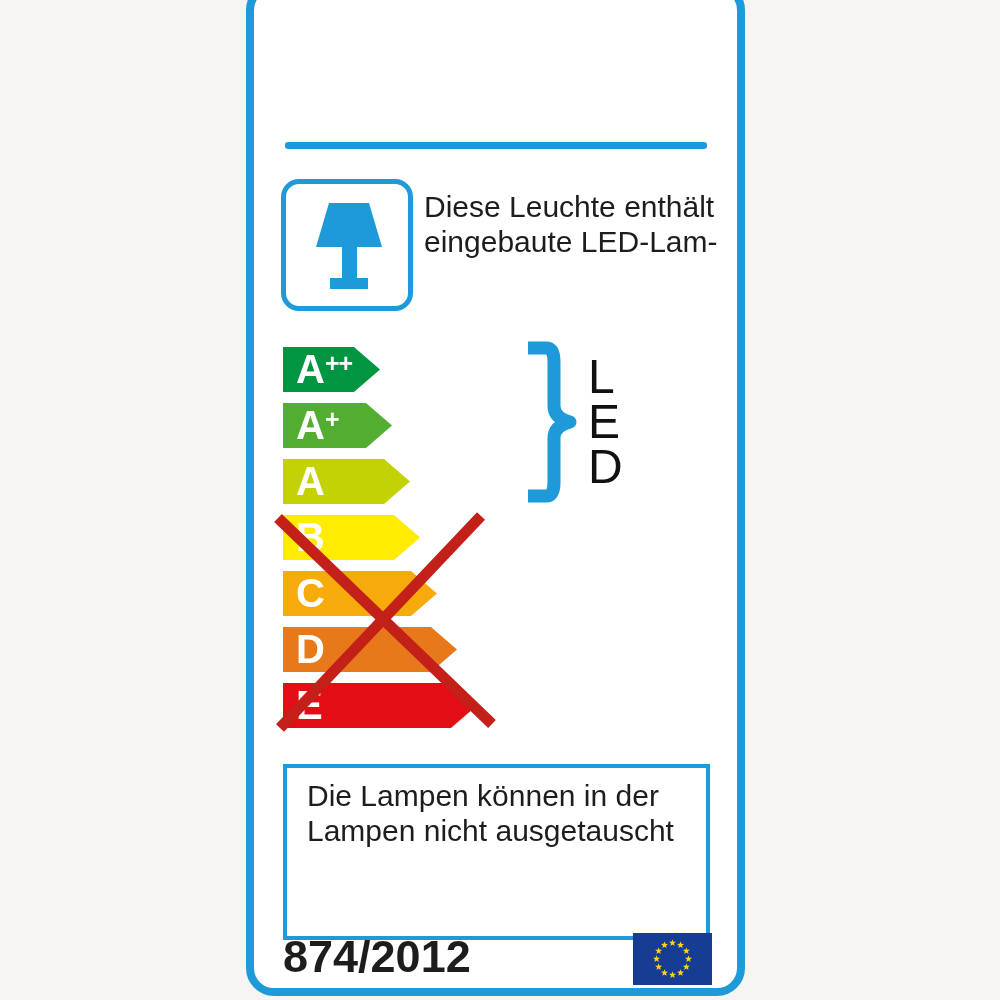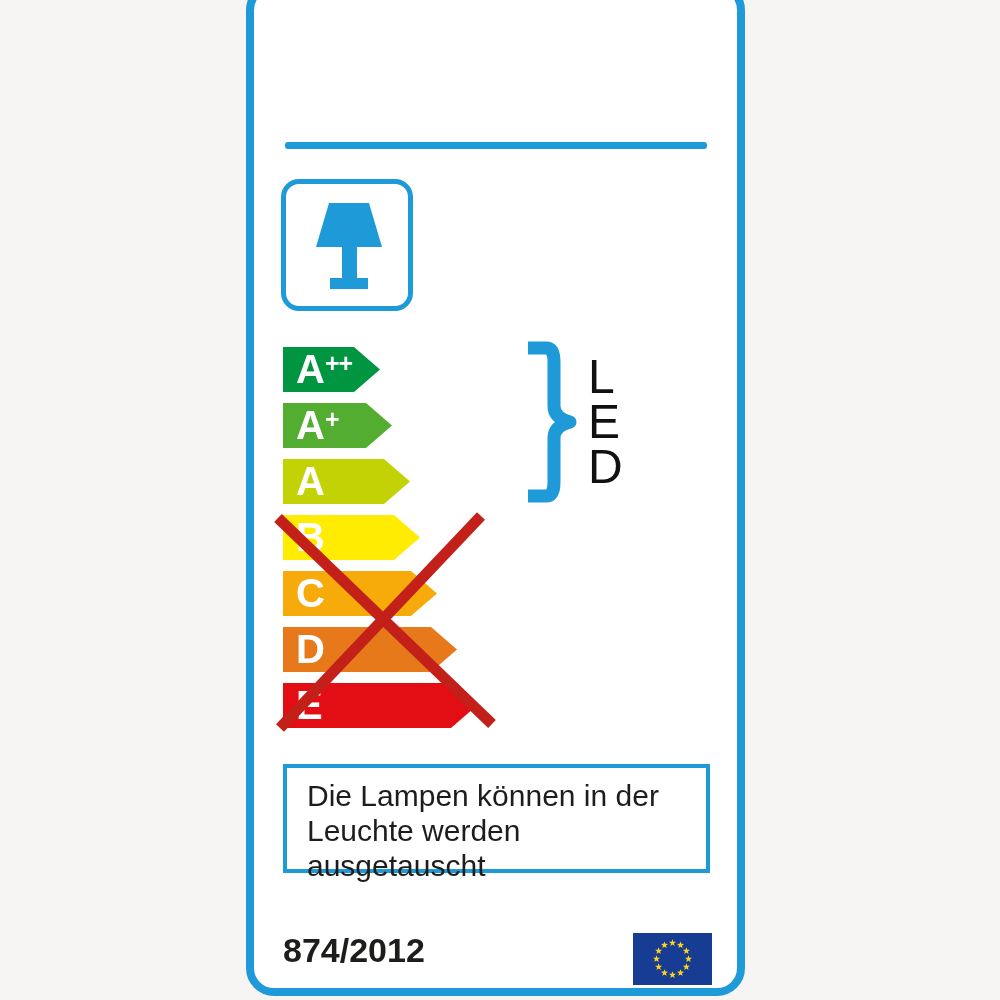--- a/index.html
+++ b/index.html
@@ -40,30 +40,30 @@
     display:inline-block;font-size:25px;letter-spacing:-1px;
     transform:translateY(-11px);
   }
   .cross-out{position:absolute;left:262px;top:498px;}
   .brace{position:absolute;left:520px;top:338px;}
   .led-label{
     position:absolute;left:588px;top:354px;width:60px;
     font-size:48px;line-height:45px;color:#111111;text-align:left;
   }
   .replace-box{
-    position:absolute;left:283px;top:764px;width:427px;height:109px;
+    position:absolute;left:283px;top:764px;width:427px;height:176px;
     box-sizing:border-box;border:4px solid var(--accent,#1d9ad7);background:#fff;
   }
   .replace-note{
     position:absolute;left:20px;top:10px;width:390px;
     font-size:30px;line-height:35px;color:var(--ink,#1d1d1b);
   }
   .regulation{
     position:absolute;left:283px;top:931px;
-    font-size:34px;font-weight:bold;color:var(--ink,#1d1d1b);
+    font-size:45px;font-weight:bold;color:var(--ink,#1d1d1b);
   }
   .eu-flag{position:absolute;left:633px;top:933px;}
 </style>
 </head>
 <body>
 
 <div class="stage">
 
   <div class="card"></div>
 
@@ -73,20 +73,22 @@
     <svg width="122" height="122" viewBox="0 0 122 122">
       <g fill="#1D9AD7">
         <polygon points="43,19 83,19 96,63 30,63"></polygon>
         <rect x="56" y="63" width="15" height="41"></rect>
         <rect x="44" y="94" width="38" height="11"></rect>
       </g>
     </svg>
   </div>
 
   <div class="lamp-note">
+      <div>Diese Leuchte enthält</div>
+      <div>eingebaute LED-Lam-</div>
     </div>
 
   <div class="arrow-stack" id="arrow-stack">
       <div class="arrow" style="background: rgb(0, 149, 64); width: 97px;"><span>A</span><span class="sup">++</span></div>
       <div class="arrow" style="background: rgb(83, 173, 49); width: 109px;"><span>A</span><span class="sup">+</span></div>
       <div class="arrow" style="background: rgb(195, 210, 4); width: 127px;"><span>A</span></div>
       <div class="arrow" style="background: rgb(255, 236, 0); width: 137px;"><span>B</span></div>
       <div class="arrow" style="background: rgb(246, 171, 11); width: 154px;"><span>C</span></div>
       <div class="arrow" style="background: rgb(232, 121, 27); width: 174px;"><span>D</span></div>
       <div class="arrow" style="background: rgb(227, 14, 19); width: 194px;"><span>E</span></div>
@@ -103,21 +105,21 @@
 
   <div class="led-label" id="led-label">
       <div>L</div>
       <div>E</div>
       <div>D</div>
     </div>
 
   <div class="replace-box">
     <div class="replace-note">
         <div>Die Lampen können in der</div>
-        <div>Leuchte werden ausgetauscht</div>
+        <div>Lampen nicht ausgetauscht</div>
       </div>
   </div>
 
   <div class="regulation">874/2012</div>
 
   <svg class="eu-flag" width="79" height="52" viewBox="0 0 79 52">
     <rect x="0" y="0" width="79" height="52" fill="#163D93"></rect>
     <g id="eu-stars" fill="#FFD21A">
         <polygon points="0,-4 1,-1.38 3.8,-1.24 1.62,0.53 2.35,3.24 0,1.7 -2.35,3.24 -1.62,0.53 -3.8,-1.24 -1,-1.38" transform="translate(39.50,10.00) scale(0.92)"></polygon>
         <polygon points="0,-4 1,-1.38 3.8,-1.24 1.62,0.53 2.35,3.24 0,1.7 -2.35,3.24 -1.62,0.53 -3.8,-1.24 -1,-1.38" transform="translate(47.50,12.14) scale(0.92)"></polygon>

